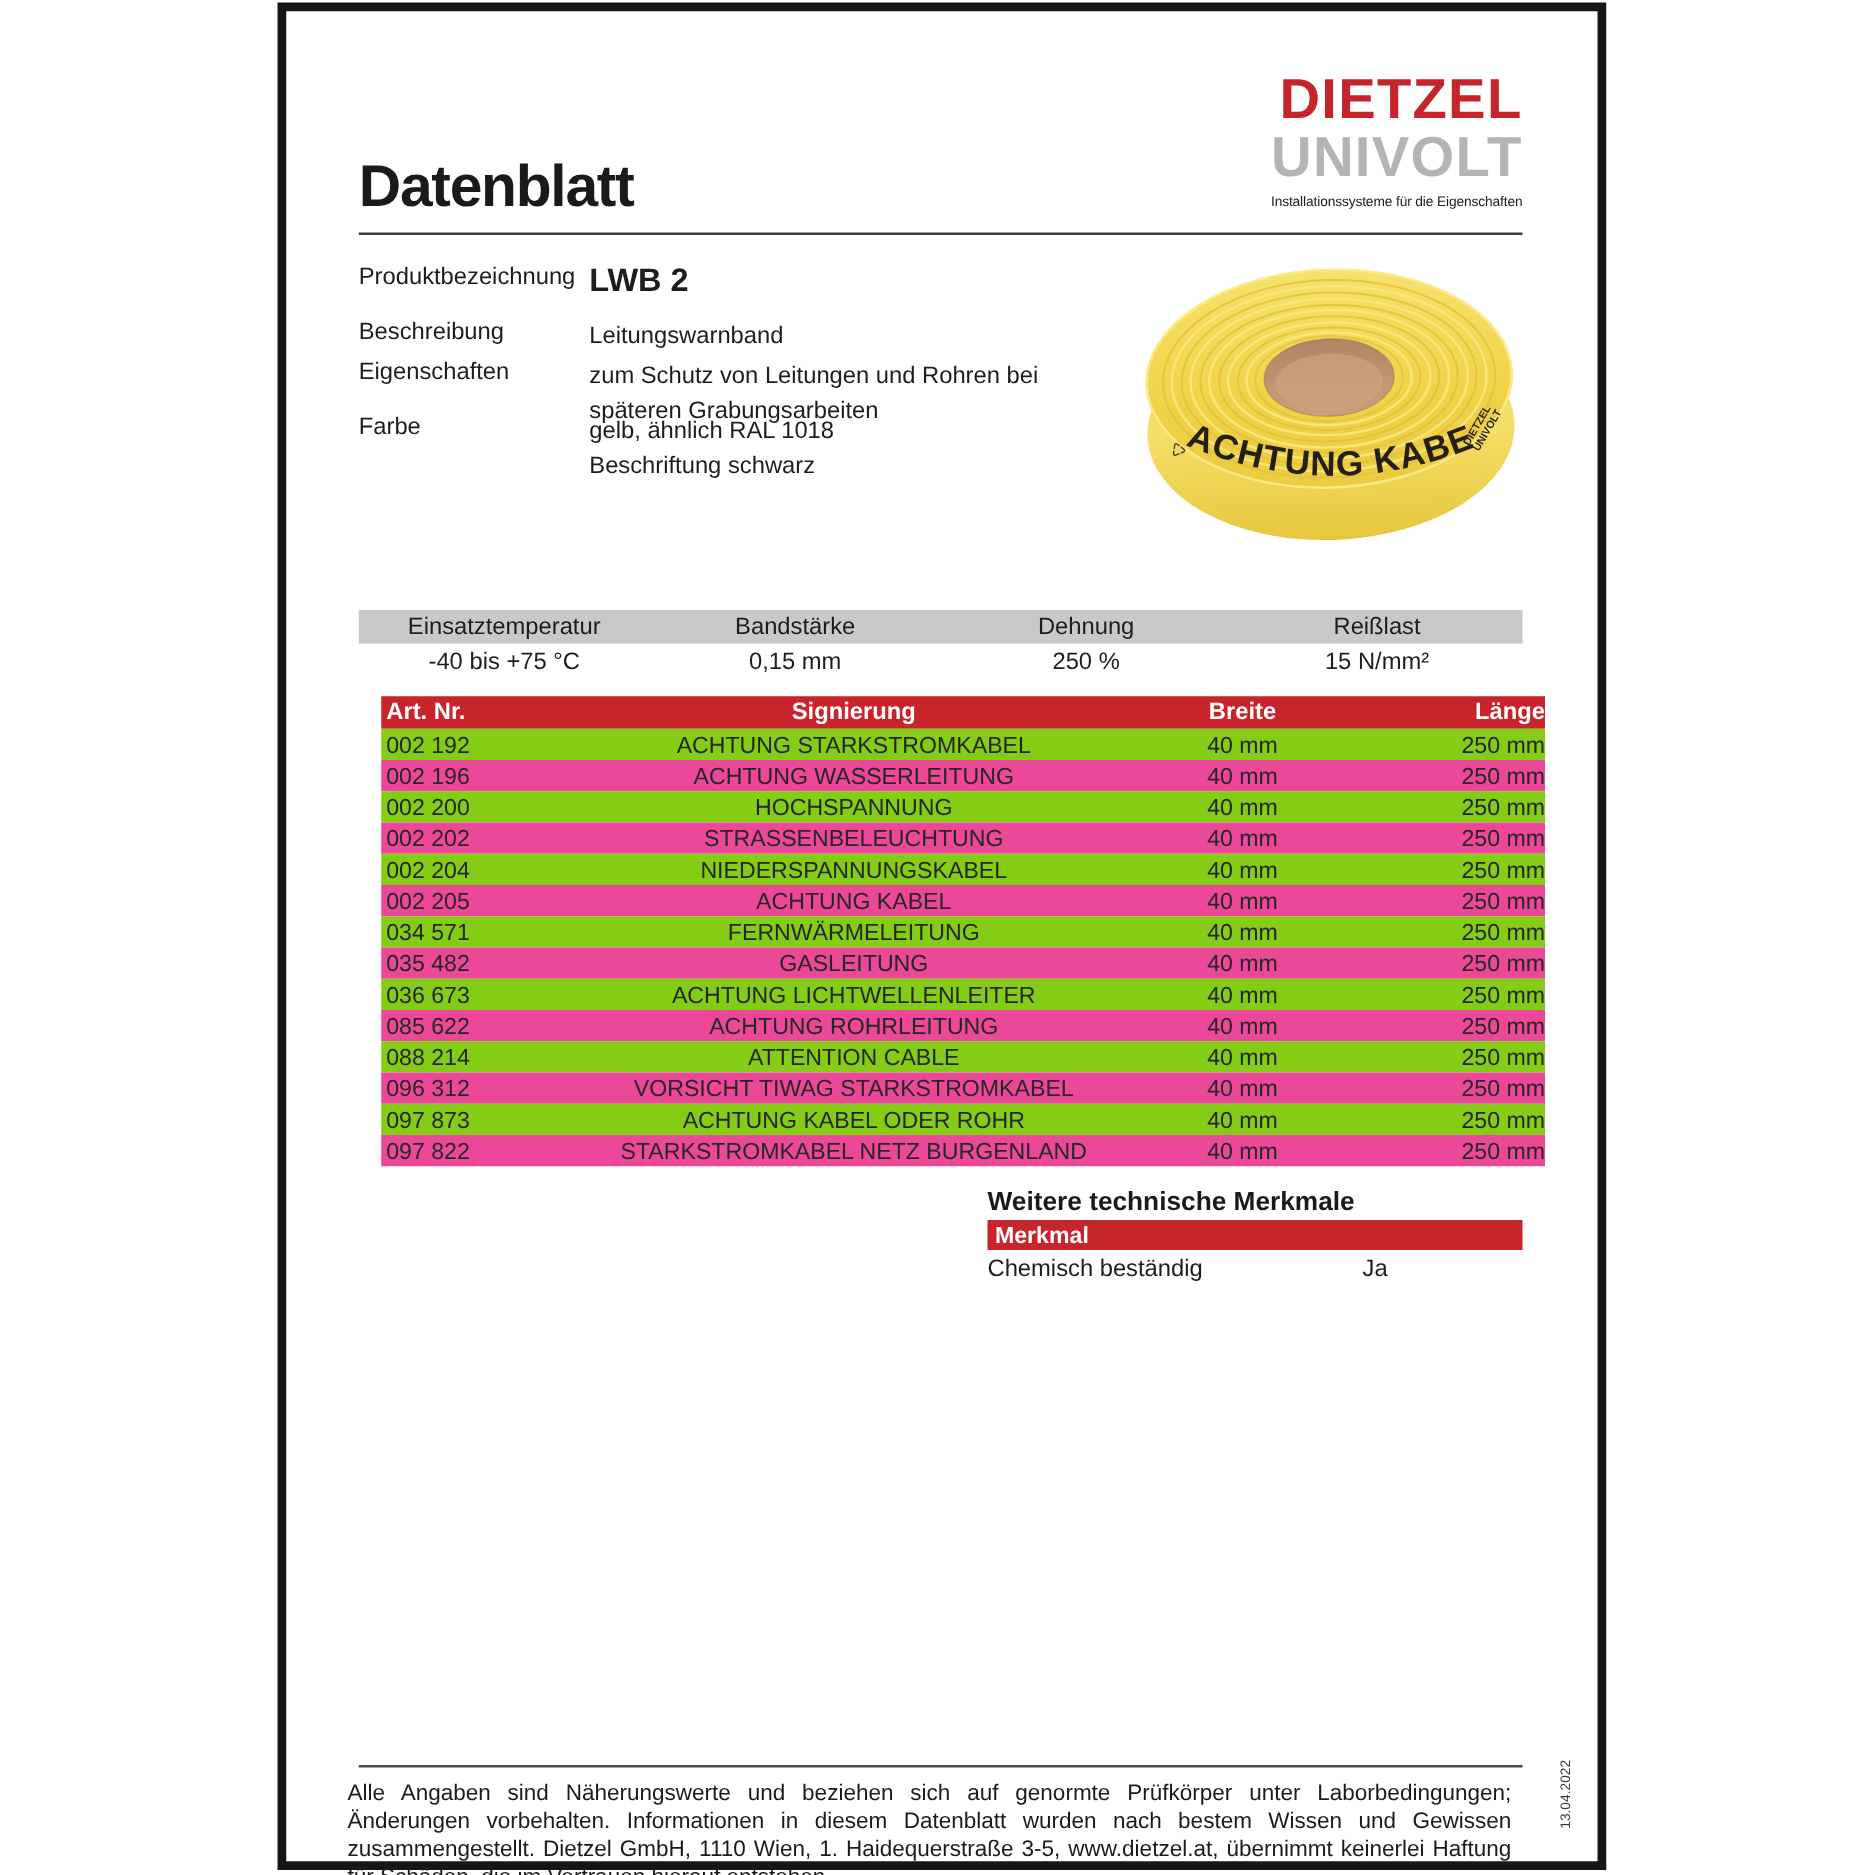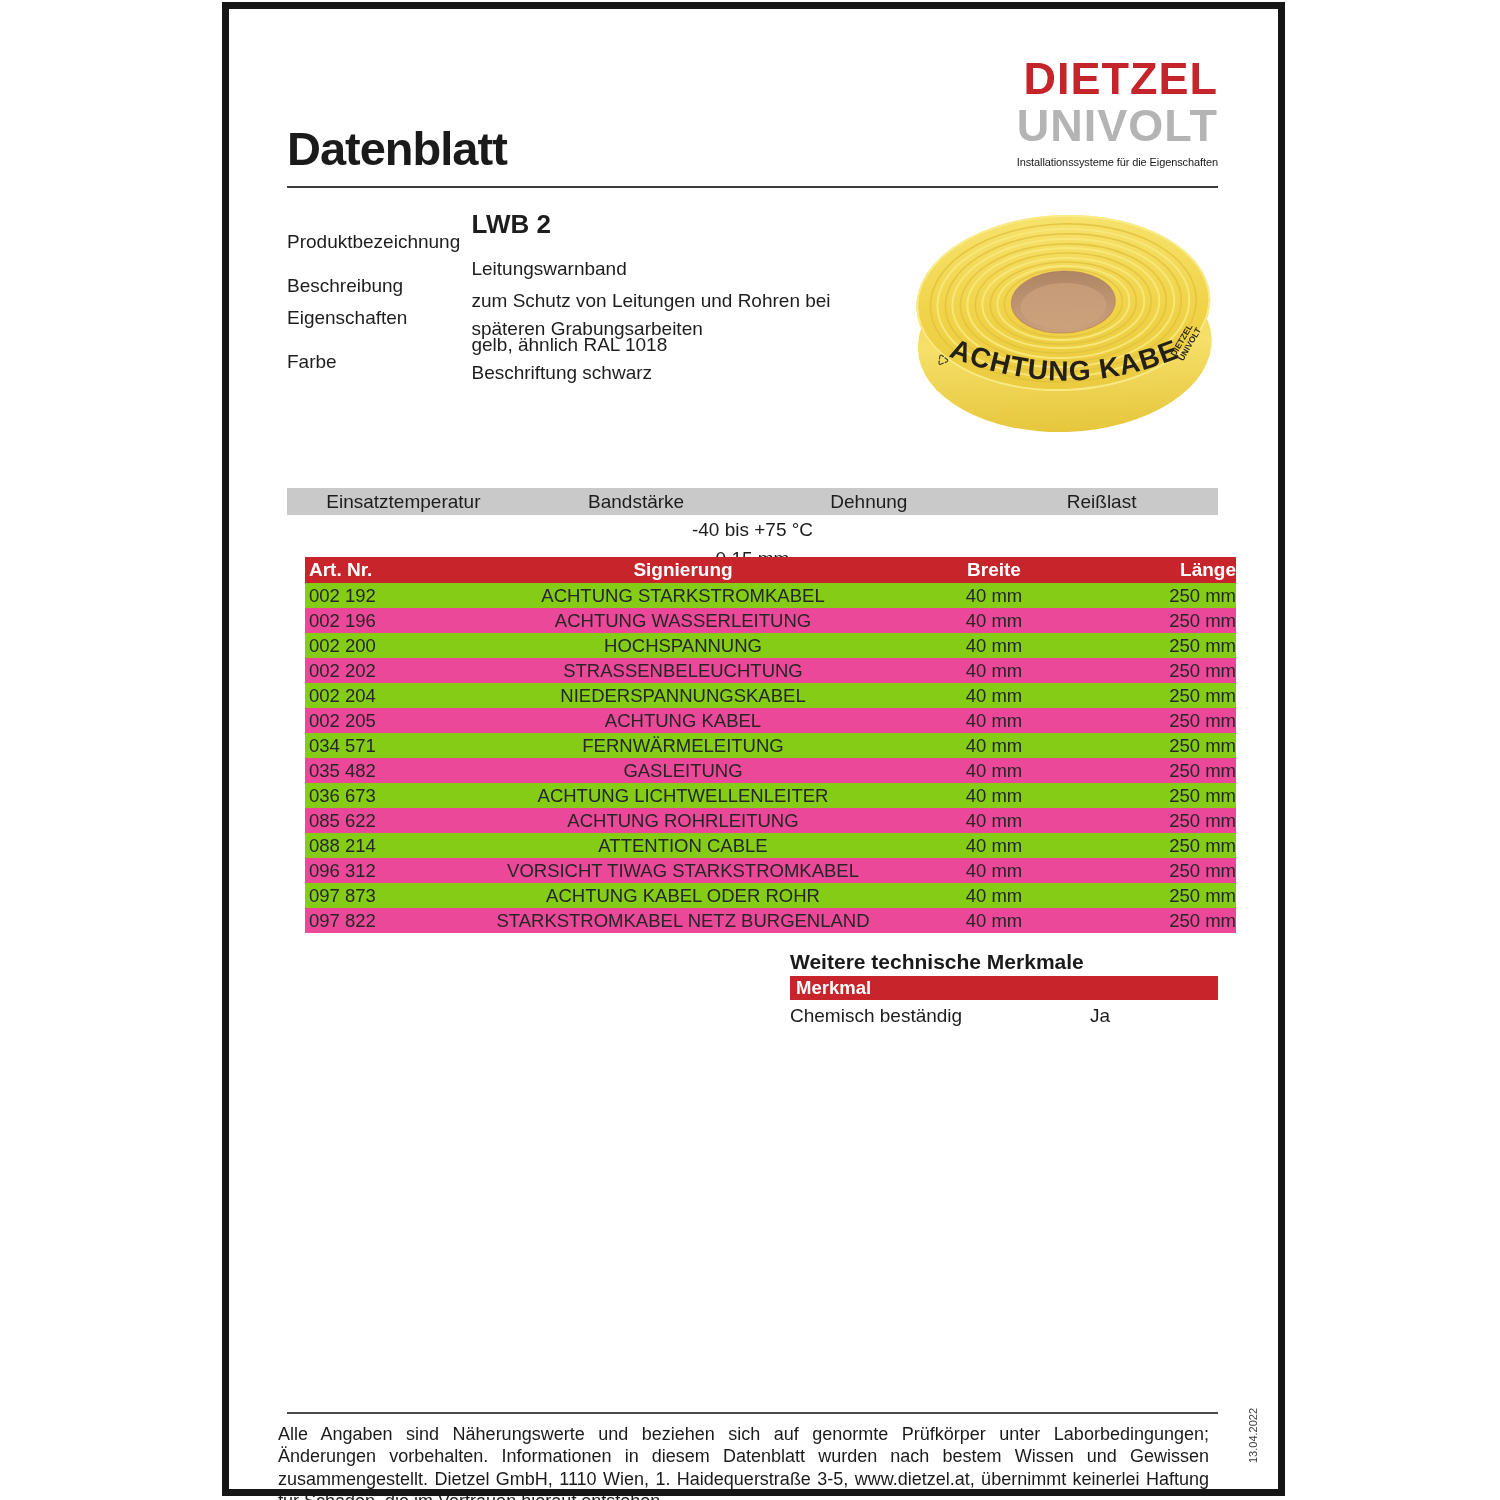--- a/index.html
+++ b/index.html
@@ -16,31 +16,31 @@
   .title { left:287px; top:121px; font-size:47px; font-weight:bold; letter-spacing:-1px; color:#1a1a1a; }
   .header-rule { left:287px; top:186px; width:931px; height:2px; background:#3c3c3c; }
 
   .logo { left:987px; top:56px; width:231px; text-align:right; line-height:1; }
   .logo-line1 { font-size:45px; font-weight:bold; letter-spacing:1px; color:#C5242A; }
   .logo-line2 { font-size:45px; font-weight:bold; letter-spacing:1px; color:#B4B4B4; margin-top:2px; }
   .logo-tagline { font-size:11px; color:#1a1a1a; margin-top:9px; letter-spacing:-0.1px; }
 
   
   .prow { position:absolute; left:287px; width:640px; }
-  .plabel { display:inline-block; width:180px; font-size:19px; vertical-align:top;margin-top:20px; }
+  .plabel { display:inline-block; width:180px; font-size:19px; vertical-align:top; }
   .pvalue { display:inline-block; font-size:19px; line-height:28px; white-space:pre-line; vertical-align:top; }
   .pvalue-big { font-size:26px; font-weight:bold; line-height:26px; }
 
   
   .product-image { left:913px; top:210px; width:302px; height:228px; }
 
   
   .specs { left:287px; top:488px; width:931px; font-size:19px; }
   .specs-header { display:flex; height:27px; background:#C9C9C9; }
-  .specs-values { display:flex; height:31px; background:#ffffff;flex-direction:column; }
+  .specs-values { display:flex; height:31px; background:#ffffff; }
   .specs .cell { flex:1; text-align:center; line-height:27px; }
   .specs-values .cell { line-height:29px; }
 
   
   .table { left:305px; top:557px; width:931px; }
   .thead { display:flex; height:26px; background:#C8242B; color:#ffffff; font-size:19px; font-weight:bold; }
   .thead .tcell { line-height:26px; }
   .trow { display:flex; height:25px; font-size:18.5px; color:#262626; background:#84cc16; }
   .trow.stripe { background:#ec4899; }
   .trow .tcell { line-height:25px; }

